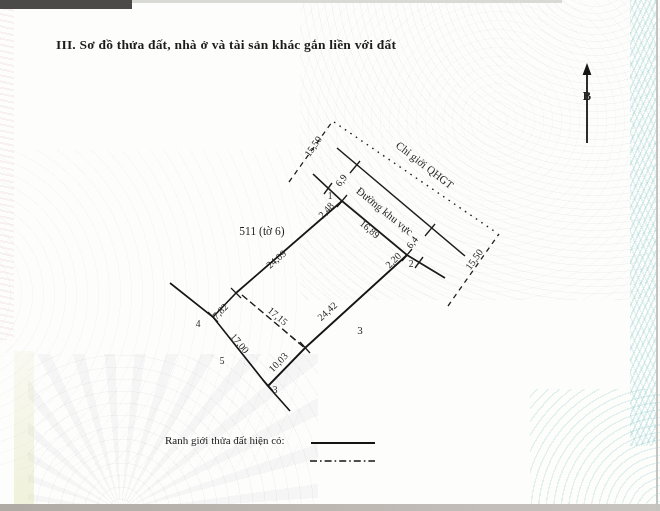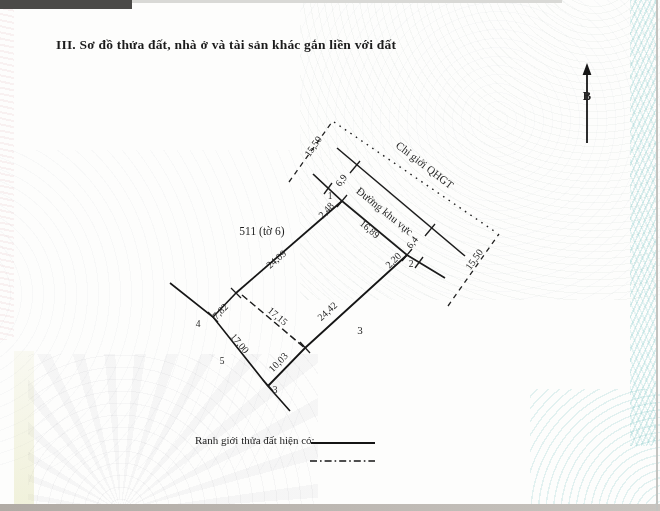--- a/index.html
+++ b/index.html
@@ -150,15 +150,15 @@
       <text class="dim" transform="translate(239,344) rotate(50)" text-anchor="middle" dominant-baseline="middle">17,00</text>
       <text class="dim" transform="translate(279,363) rotate(-46)" text-anchor="middle" dominant-baseline="middle">10,03</text>
     </g>
 
     <g stroke="#141414">
       <line x1="311" y1="443" x2="375" y2="443" stroke-width="1.9"></line>
       <line x1="310" y1="461" x2="375" y2="461" stroke-width="1.7" stroke-dasharray="7 3 1.6 3"></line>
     </g>
   </svg>
 
-  <div class="abs legend-label" style="left:195px;top:434px">Ranh giới thửa đất hiện có:</div>
+  <div class="abs legend-label" style="left:165px;top:434px">Ranh giới thửa đất hiện có:</div>
 
 </div>
 
 </body></html>

